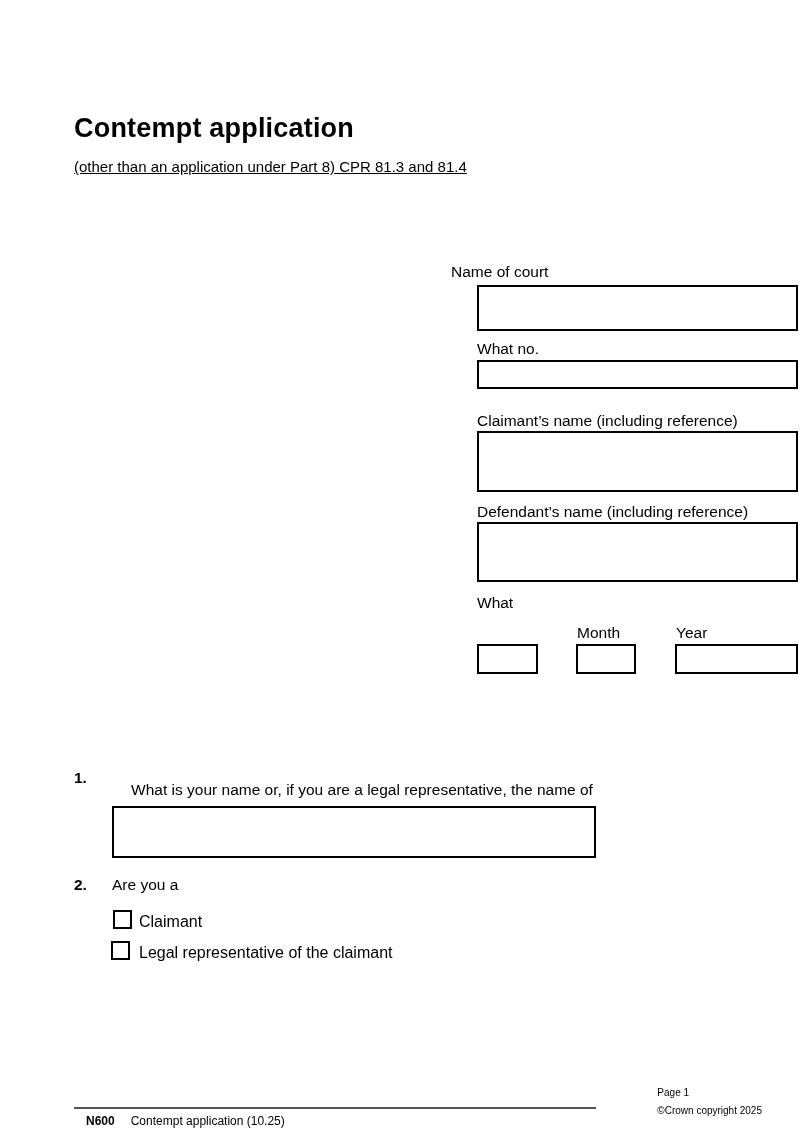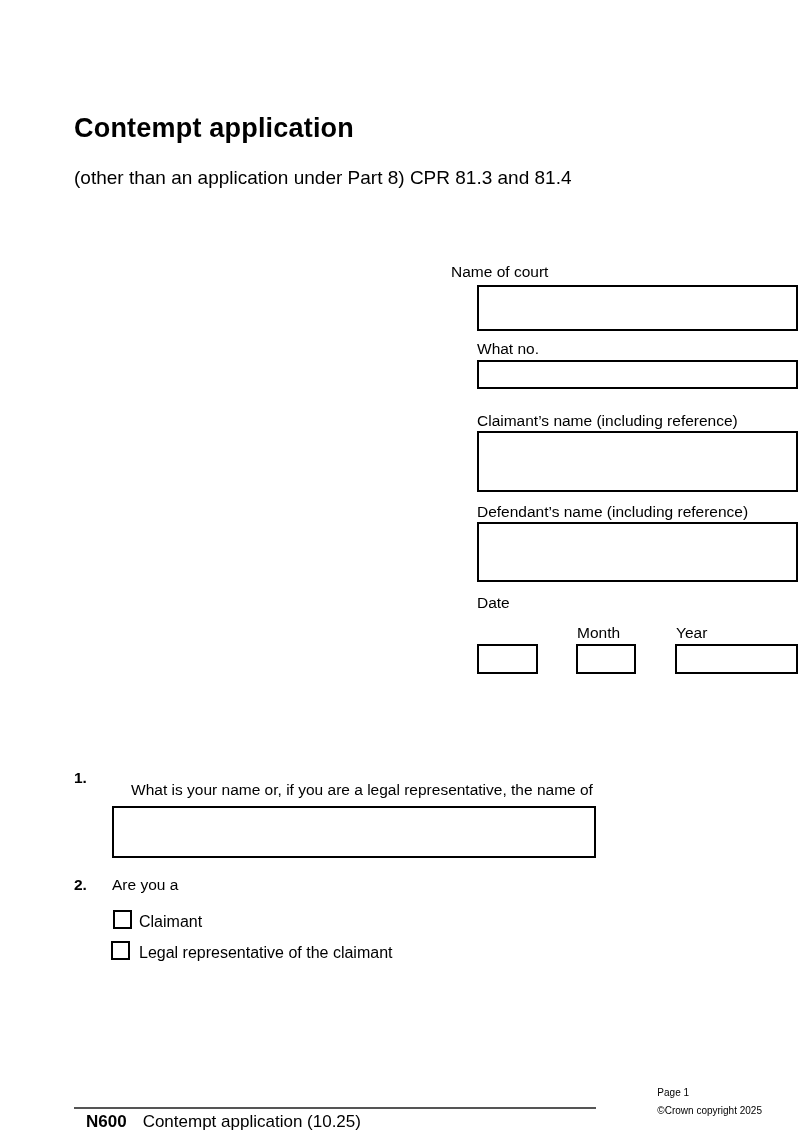--- a/index.html
+++ b/index.html
@@ -15,23 +15,24 @@
   .abs { position: absolute; }
 
   .page-title {
     left: 38px; top: 77px;
     font-size: 27px;
     font-weight: bold;
     line-height: 30px;
     letter-spacing: 0.2px;
   }
   .page-subtitle {
-    left: 38px; top: 132px;
-    font-size: 19px;
+    left: 38px; top: 121px;
+    font-size: 15px;
     line-height: 19px;
+    text-decoration: underline;
   }
 
   .field-label {
     font-size: 15.5px;
     line-height: 19px;
     white-space: nowrap;
   }
 
   .box-input, .box-textarea {
     border: 2px solid #000000;
@@ -69,21 +70,21 @@
     white-space: nowrap;
   }
 
   .footer-rule {
     left: 38px; top: 1071px;
     width: 522px; height: 2px;
     background: #555555;
   }
   .footer-left {
     left: 38px; top: 1079px;
-    font-size: 17px;
+    font-size: 12px;
     line-height: 13px;
     white-space: nowrap;
   }
   .footer-left .code { font-weight: bold; }
   .footer-left .title { margin-left: 4px; }
   .footer-right {
     right: 38px; top: 1038px;
     text-align: left;
     font-size: 10px;
     line-height: 13px;
@@ -101,21 +102,21 @@
 
 <div class="abs field-label" style="left:441px; top:303px;">What no.</div>
 <input class="abs box-input" style="left: 441px; top: 324px; width: 321px; height: 29px;" value="">
 
 <div class="abs field-label" style="left:441px; top:375px;">Claimant’s name (including reference)</div>
 <textarea class="abs box-textarea" style="left: 441px; top: 395px; width: 321px; height: 61px;"></textarea>
 
 <div class="abs field-label" style="left:441px; top:466px;">Defendant’s name (including reference)</div>
 <textarea class="abs box-textarea" style="left: 441px; top: 486px; width: 321px; height: 60px;"></textarea>
 
-<div class="abs field-label" style="left:441px; top:557px;">Date</div>
+<div class="abs field-label" style="left:441px; top:557px;">What</div>
 
 <div class="abs field-label" style="left:441px; top:612px;">Day</div>
 <div class="abs field-label" style="left:541px; top:587px;">Month</div>
 <div class="abs field-label" style="left:640px; top:587px;">Year</div>
 
 <input class="abs box-input" style="left: 441px; top: 608px; width: 61px; height: 30px;" value="">
 <input class="abs box-input" style="left: 540px; top: 608px; width: 60px; height: 30px;" value="">
 <input class="abs box-input" style="left: 639px; top: 608px; width: 123px; height: 30px;" value="">
 
 <div class="abs q-number" style="left:38px; top:731px;">1.</div>

